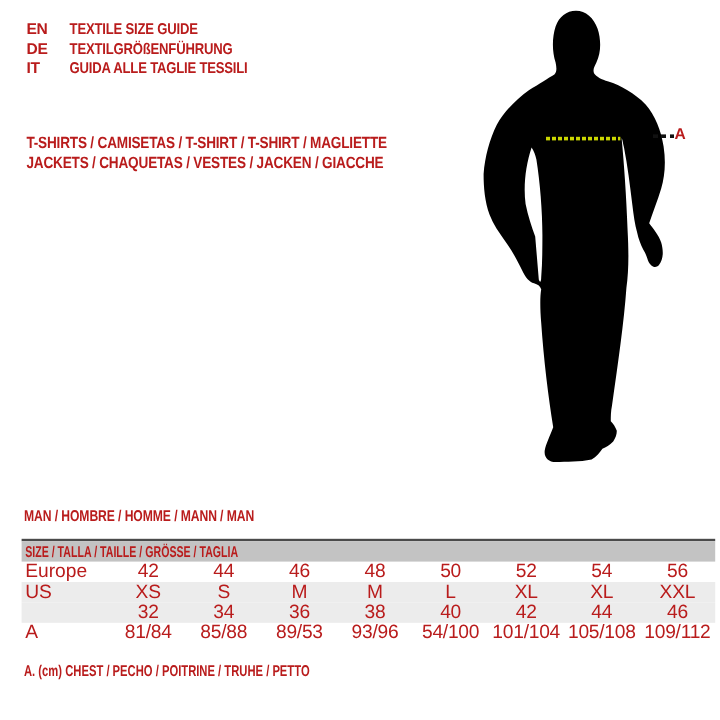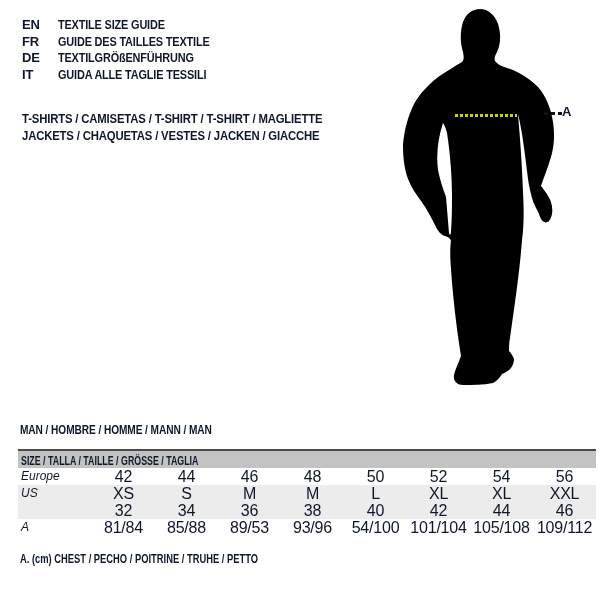--- a/index.html
+++ b/index.html
@@ -1,18 +1,18 @@
 <!DOCTYPE html>
 <html style="--header-bg: #c3c3c3; --alt-bg: #ececec;"><head>
 <meta charset="utf-8">
 <style>
   html,body{margin:0;padding:0;background:#ffffff;}
   #canvas{
     position:relative;width:600px;height:600px;background:#ffffff;overflow:hidden;
-    font-family:"Liberation Sans",sans-serif;color:#0f172a;
+    font-family:"Liberation Sans",sans-serif;color:#b91c1c;
   }
   
   #lang-block{position:absolute;left:22px;top:16px;}
   .lang-row{line-height:16.6px;height:16.6px;white-space:nowrap;}
   .lang-code{display:inline-block;width:36px;font-weight:bold;font-size:13px;letter-spacing:-0.2px;}
   .lang-label{display:inline-block;font-weight:bold;font-size:13px;letter-spacing:-0.2px;
               transform:scaleX(0.84);transform-origin:0 50%;}
   
   #categories{position:absolute;left:22px;top:110px;}
   .cat-line{display:block;font-weight:bold;font-size:13.5px;line-height:17.2px;white-space:nowrap;
@@ -27,34 +27,33 @@
   #man-line{position:absolute;left:20px;top:422px;font-size:13px;font-weight:bold;white-space:nowrap;
             transform:scaleX(0.78);transform-origin:0 0;letter-spacing:-0.1px;}
   
   #size-table{position:absolute;left:18px;top:449px;width:578px;border-top:2px solid #4a4a4a;}
   #size-table-header{height:17px;line-height:17px;background:var(--header-bg,#c3c3c3);
                      padding-left:3px;overflow:hidden;}
   #size-table-header span{display:inline-block;font-size:13px;font-weight:bold;white-space:nowrap;
                           transform:scaleX(0.68);transform-origin:0 50%;}
   .trow{display:flex;height:17px;line-height:17px;}
   .trow.shaded{background:var(--alt-bg,#ececec);}
-  .tlabel{width:74px;padding-left:3px;font-size:12px;box-sizing:border-box;white-space:nowrap;font-style:italic;}
+  .tlabel{width:74px;padding-left:3px;font-size:16px;box-sizing:border-box;white-space:nowrap;}
   .tcell{flex:1;text-align:center;font-size:16px;letter-spacing:-0.2px;}
   
   #footnote{position:absolute;left:20px;top:551px;font-size:13px;font-weight:bold;white-space:nowrap;
             transform:scaleX(0.72);transform-origin:0 0;}
 </style>
 </head>
 <body>
 
 <div id="canvas">
 
   <div id="lang-block">
       <div class="lang-row"><span class="lang-code">EN</span><span class="lang-label">TEXTILE SIZE GUIDE</span></div>
-      <div class="lang-row"><span class="lang-code">FR</span><span class="lang-label">GUIDE DES TAILLES TEXTILE</span></div>
       <div class="lang-row"><span class="lang-code">DE</span><span class="lang-label">TEXTILGRÖßENFÜHRUNG</span></div>
       <div class="lang-row"><span class="lang-code">IT</span><span class="lang-label">GUIDA ALLE TAGLIE TESSILI</span></div>
     </div>
 
   <div id="categories">
       <div class="cat-line">T-SHIRTS / CAMISETAS / T-SHIRT / T-SHIRT / MAGLIETTE</div>
       <div class="cat-line">JACKETS / CHAQUETAS / VESTES / JACKEN / GIACCHE</div>
     </div>
 
   <svg id="figure-svg" viewBox="400 5 170 390" xmlns="http://www.w3.org/2000/svg">

